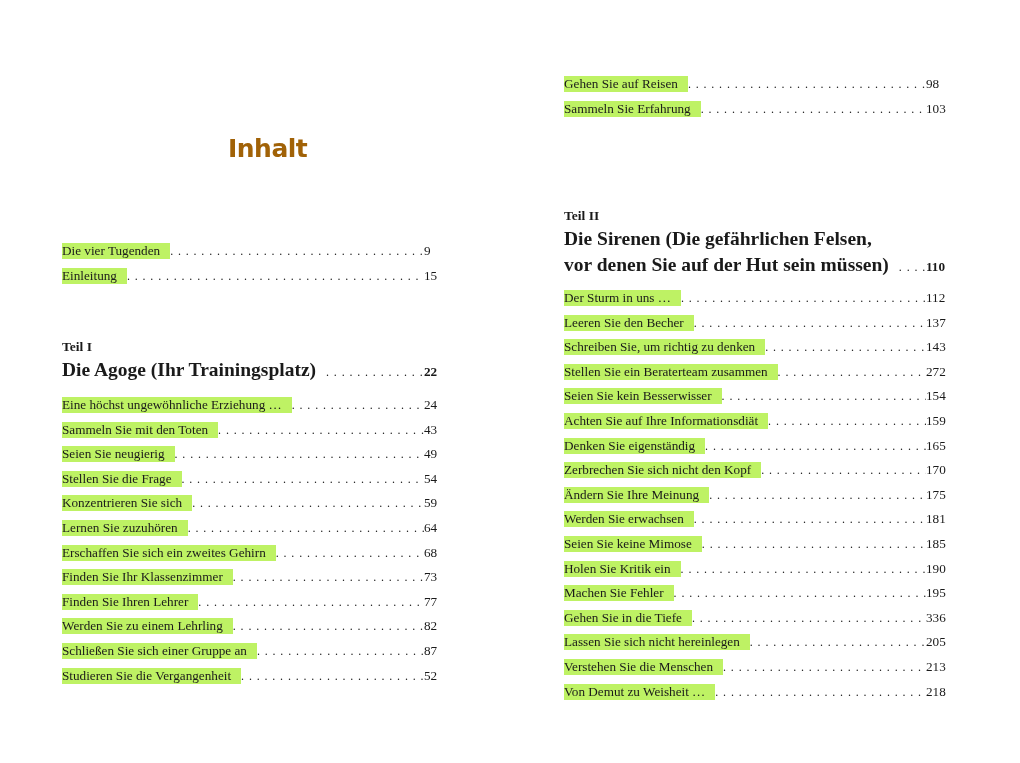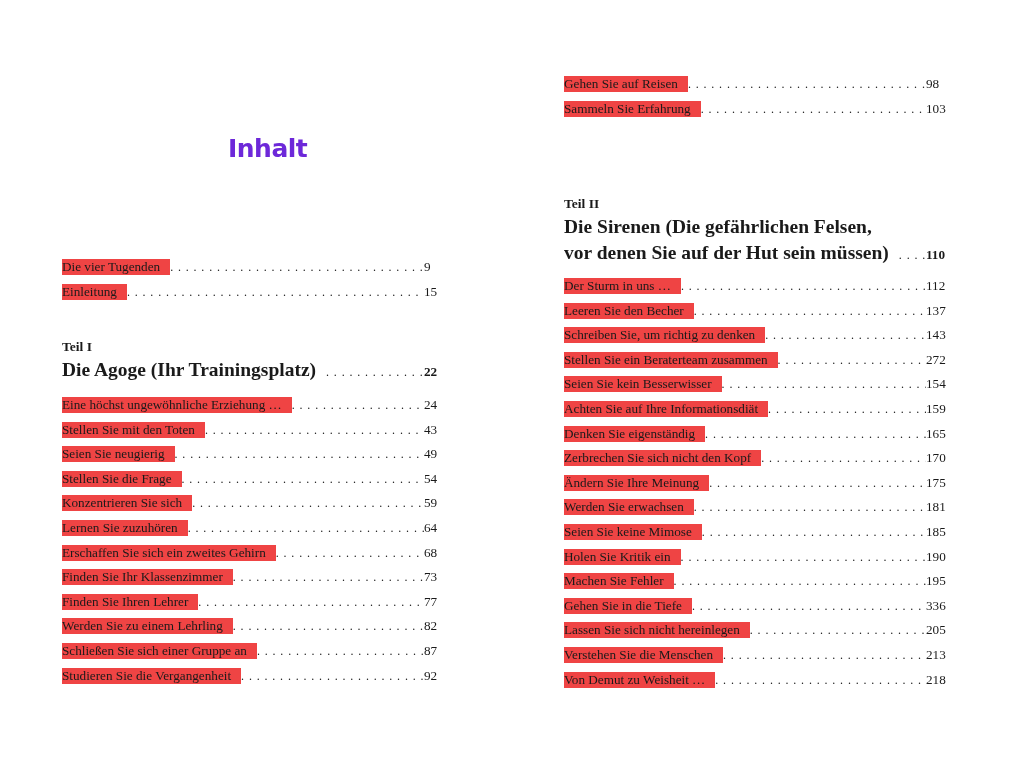--- a/index.html
+++ b/index.html
@@ -2,44 +2,44 @@
 <html><head>
 <meta charset="utf-8">
 <style>
   html, body { margin:0; padding:0; background:#ffffff; }
   body { width:1020px; height:763px; position:relative; overflow:hidden; color:#1a1a1a;
          font-family:"Liberation Serif", "DejaVu Serif", serif; }
   .page { position:absolute; top:0; bottom:0; }
   .left { left:0; width:510px; }
   .right { left:510px; width:510px; }
   .title { position:absolute; left:228px; top:134px; font-family:"DejaVu Sans", "Liberation Sans", sans-serif;
-           font-weight:bold; font-size:25px; letter-spacing:-0.5px; color:#6d28d9; }
+           font-weight:bold; font-size:25px; letter-spacing:-0.5px; color:#a16207; }
   .toc { position:absolute; }
   .left .toc { left:62px; width:396px; }
   .right .toc { left:564px; width:396px; margin-left:-510px; }
   .row { position:relative; display:flex; align-items:baseline; height:24.6px; font-size:13.2px; white-space:nowrap; }
-  .row .lbl { flex:0 0 auto; padding-right:10px; background:#ef4444; }
+  .row .lbl { flex:0 0 auto; padding-right:10px; background:#bef264; }
   .row .dots { flex:1 1 auto; overflow:hidden; letter-spacing:3.2px; color:#222; font-size:12px; }
   .row .dots::before { content:". . . . . . . . . . . . . . . . . . . . . . . . . . . . . . . . . . . . . . . . . . . . . . . . . . . . . . . . . . . . . . . . . . . . . . . . . . . . . . . . . . . . . . . . . . . . . . . . . . . . . . . . . . . . . . . . . . . . . . . . . . . . "; letter-spacing:0.9px; }
   .row .pg { flex:0 0 34px; text-align:left; }
   .part-label { font-size:13.5px; font-weight:bold; height:20px; }
   .part-title { font-size:19.5px; font-weight:bold; display:flex; align-items:baseline; white-space:nowrap; height:30px; }
   .part-title .lbl { padding-right:10px; }
   .part-title .dots { flex:1 1 auto; overflow:hidden; font-size:12px; font-weight:normal; }
   .part-title .dots::before { content:". . . . . . . . . . . . . . . . . . . . . . . . . . . . . . . . . . . . . . . . . . . . . . . . . . . . . . . . . . "; letter-spacing:0.9px; }
   .part-title .pg { flex:0 0 34px; text-align:left; font-size:13.2px; font-weight:bold; }
   .part-title-line1 { font-size:19.5px; font-weight:bold; height:26px; white-space:nowrap; }
 </style>
 </head>
 <body>
 
 <div class="page left">
   <div class="title">Inhalt</div>
 
-  <div class="toc" style="top:259px;">
+  <div class="toc" style="top:243px;">
     <div class="row">
         <span class="lbl">Die vier Tugenden</span>
         <span class="dots"></span>
         <span class="pg">9</span>
       </div>
     <div class="row">
         <span class="lbl">Einleitung</span>
         <span class="dots"></span>
         <span class="pg">15</span>
       </div>
@@ -52,21 +52,21 @@
         <span class="dots"></span>
         <span class="pg">22</span>
       </div>
     <div style="height:8px"></div>
     <div class="row">
         <span class="lbl">Eine höchst ungewöhnliche Erziehung …</span>
         <span class="dots"></span>
         <span class="pg">24</span>
       </div>
     <div class="row">
-        <span class="lbl">Stellen Sie mit den Toten</span>
+        <span class="lbl">Sammeln Sie mit den Toten</span>
         <span class="dots"></span>
         <span class="pg">43</span>
       </div>
     <div class="row">
         <span class="lbl">Seien Sie neugierig</span>
         <span class="dots"></span>
         <span class="pg">49</span>
       </div>
     <div class="row">
         <span class="lbl">Stellen Sie die Frage</span>
@@ -104,40 +104,40 @@
         <span class="pg">82</span>
       </div>
     <div class="row">
         <span class="lbl">Schließen Sie sich einer Gruppe an</span>
         <span class="dots"></span>
         <span class="pg">87</span>
       </div>
     <div class="row">
         <span class="lbl">Studieren Sie die Vergangenheit</span>
         <span class="dots"></span>
-        <span class="pg">92</span>
+        <span class="pg">52</span>
       </div>
   </div>
 </div>
 
 <div class="page right">
   <div class="toc" style="top:76px;">
     <div class="row">
         <span class="lbl">Gehen Sie auf Reisen</span>
         <span class="dots"></span>
         <span class="pg">98</span>
       </div>
     <div class="row">
         <span class="lbl">Sammeln Sie Erfahrung</span>
         <span class="dots"></span>
         <span class="pg">103</span>
       </div>
   </div>
 
-  <div class="toc" style="top:196px;">
+  <div class="toc" style="top:208px;">
     <div class="part-label">Teil II</div>
     <div class="part-title-line1">Die Sirenen (Die gefährlichen Felsen,</div>
     <div class="part-title">
         <span class="lbl">vor denen Sie auf der Hut sein müssen)</span>
         <span class="dots"></span>
         <span class="pg">110</span>
       </div>
     <div style="height:6px"></div>
     <div class="row">
         <span class="lbl">Der Sturm in uns …</span>

